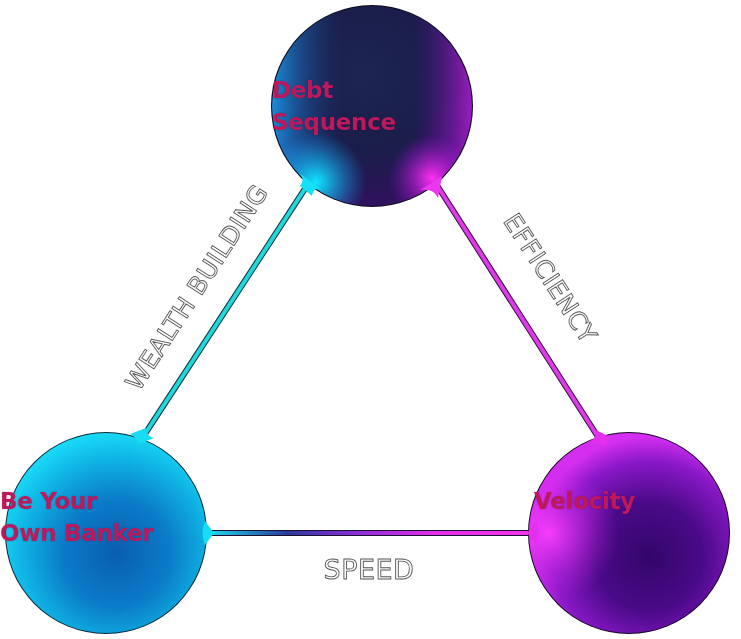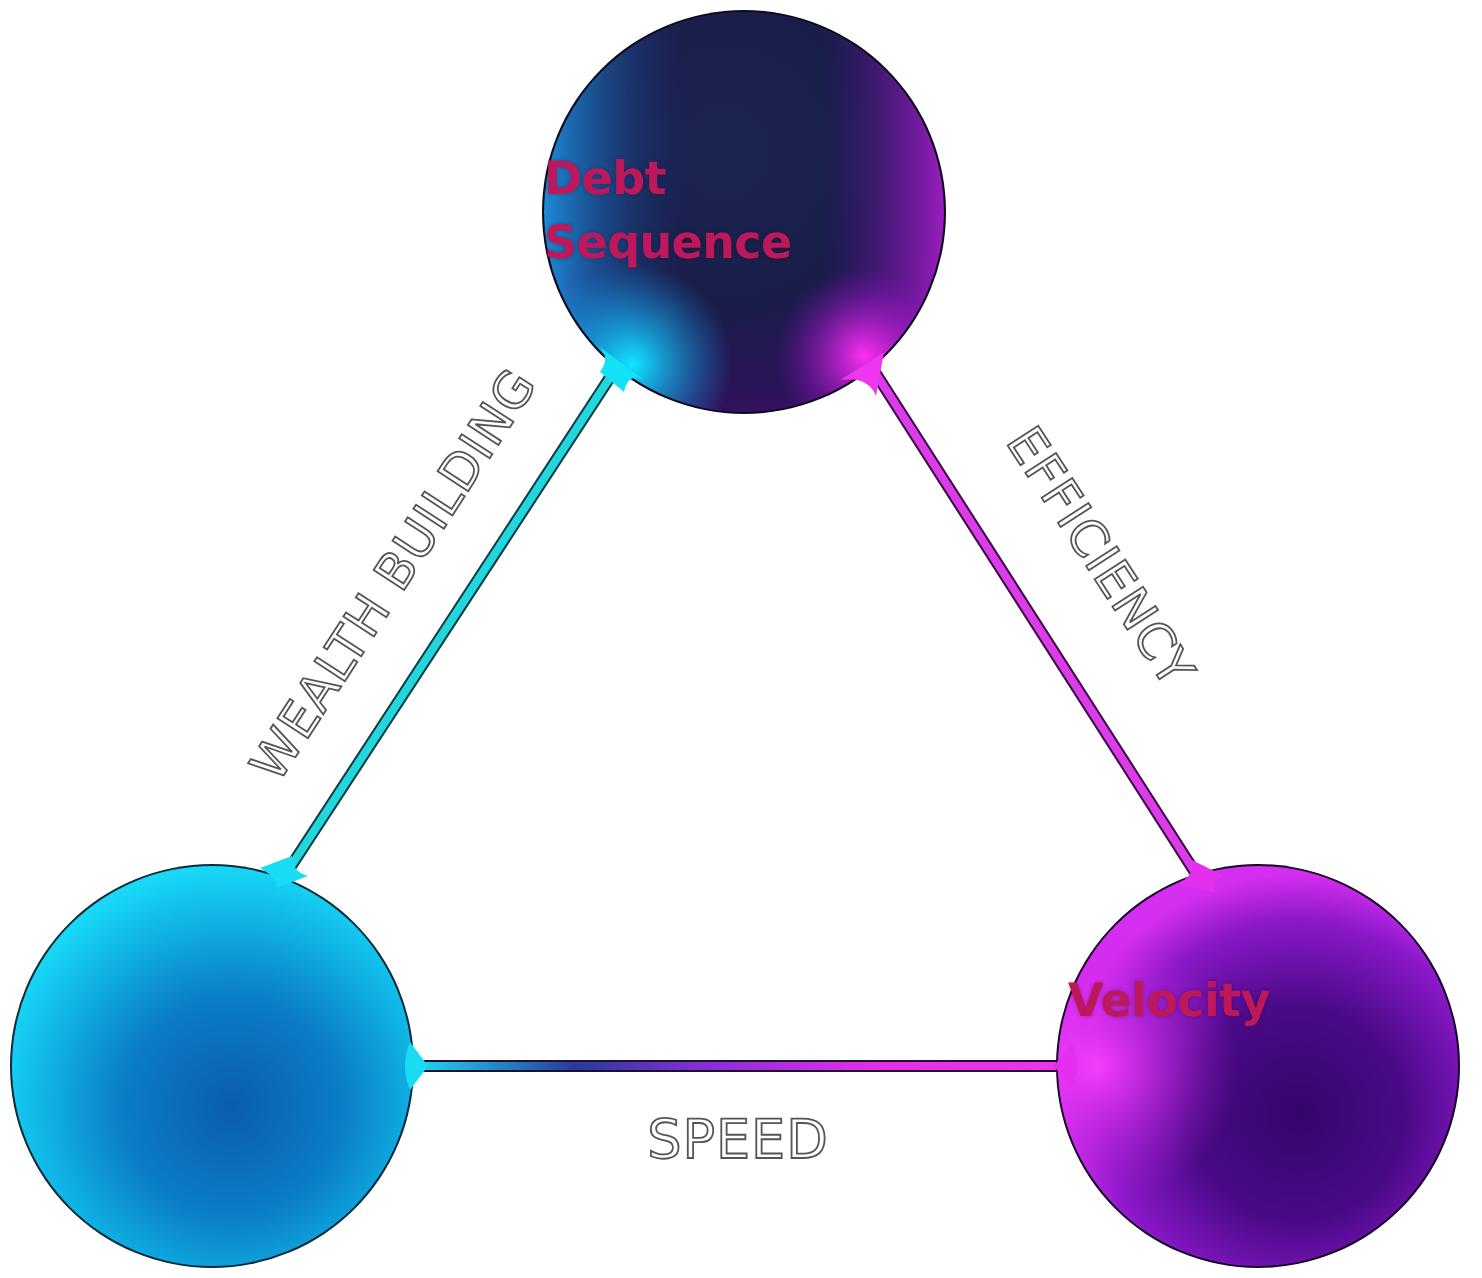--- a/index.html
+++ b/index.html
@@ -130,17 +130,21 @@
 
     <text x="369" y="579" text-anchor="middle" font-family="DejaVu Sans, sans-serif" font-size="27" font-weight="normal" fill="#ffffff" stroke="#555555" stroke-width="0.9" letter-spacing="0.5">SPEED</text>
   </svg>
 
   
   <div class="node-label" style="left:272px; top:74px; width:200px;">
     <span>Debt</span>
     <span>Sequence</span>
   </div>
 
+  <div class="node-label" style="left:0px; top:485px; width:212px;">
+    <span>Be Your</span>
+    <span>Own Banker</span>
+  </div>
 
   <div class="node-label" style="left:534px; top:485px; width:200px;">
     <span>Velocity</span>
   </div>
 </div>
 
 </body></html>

